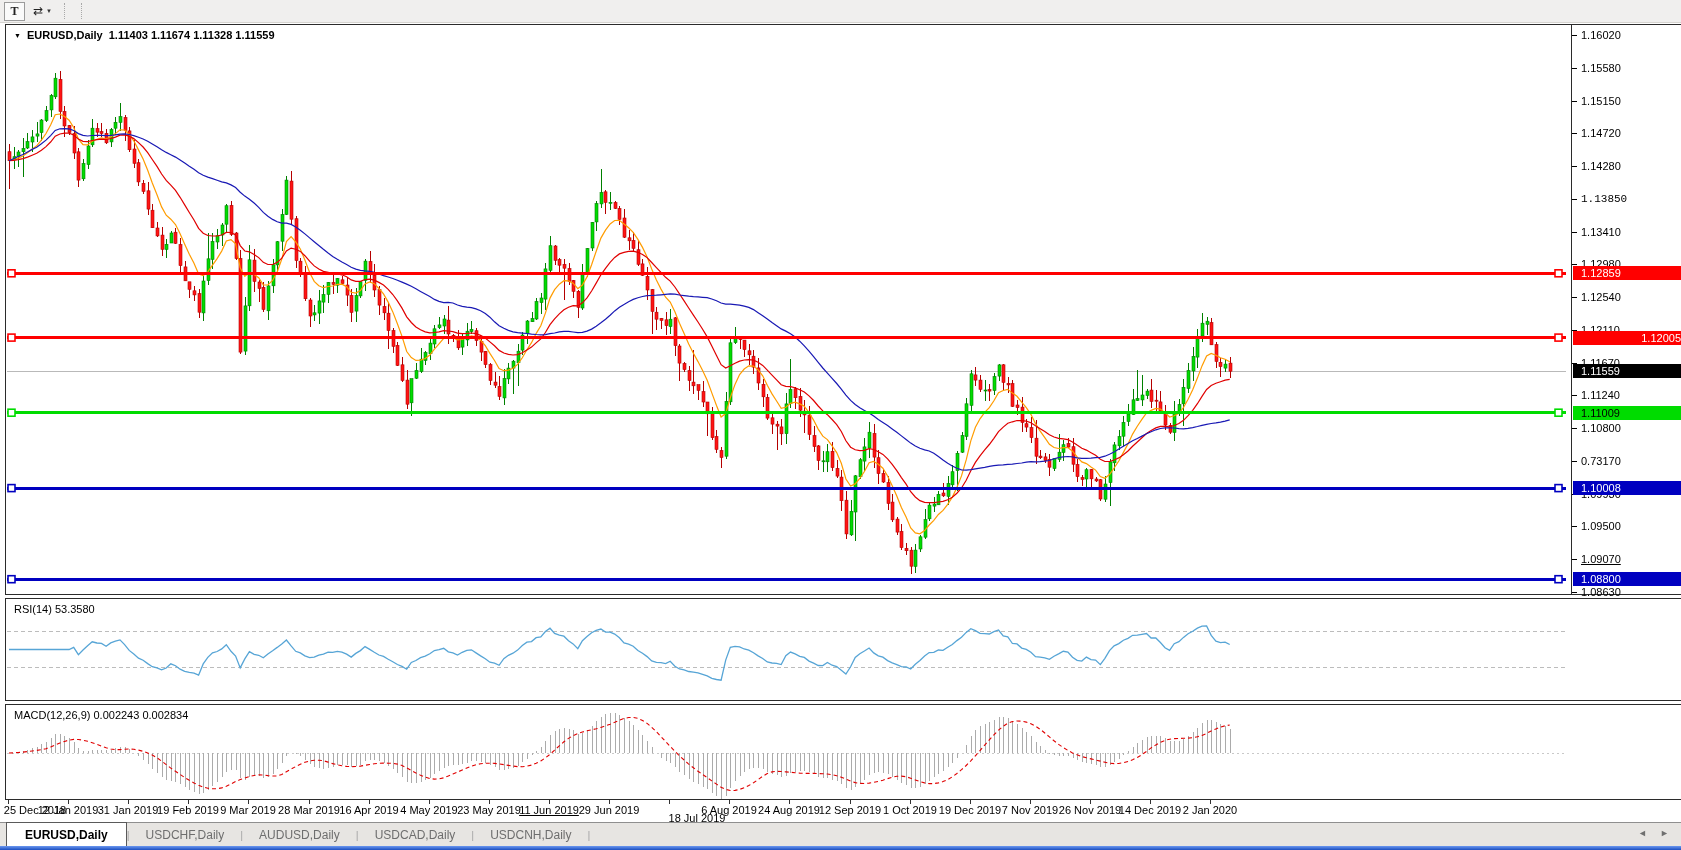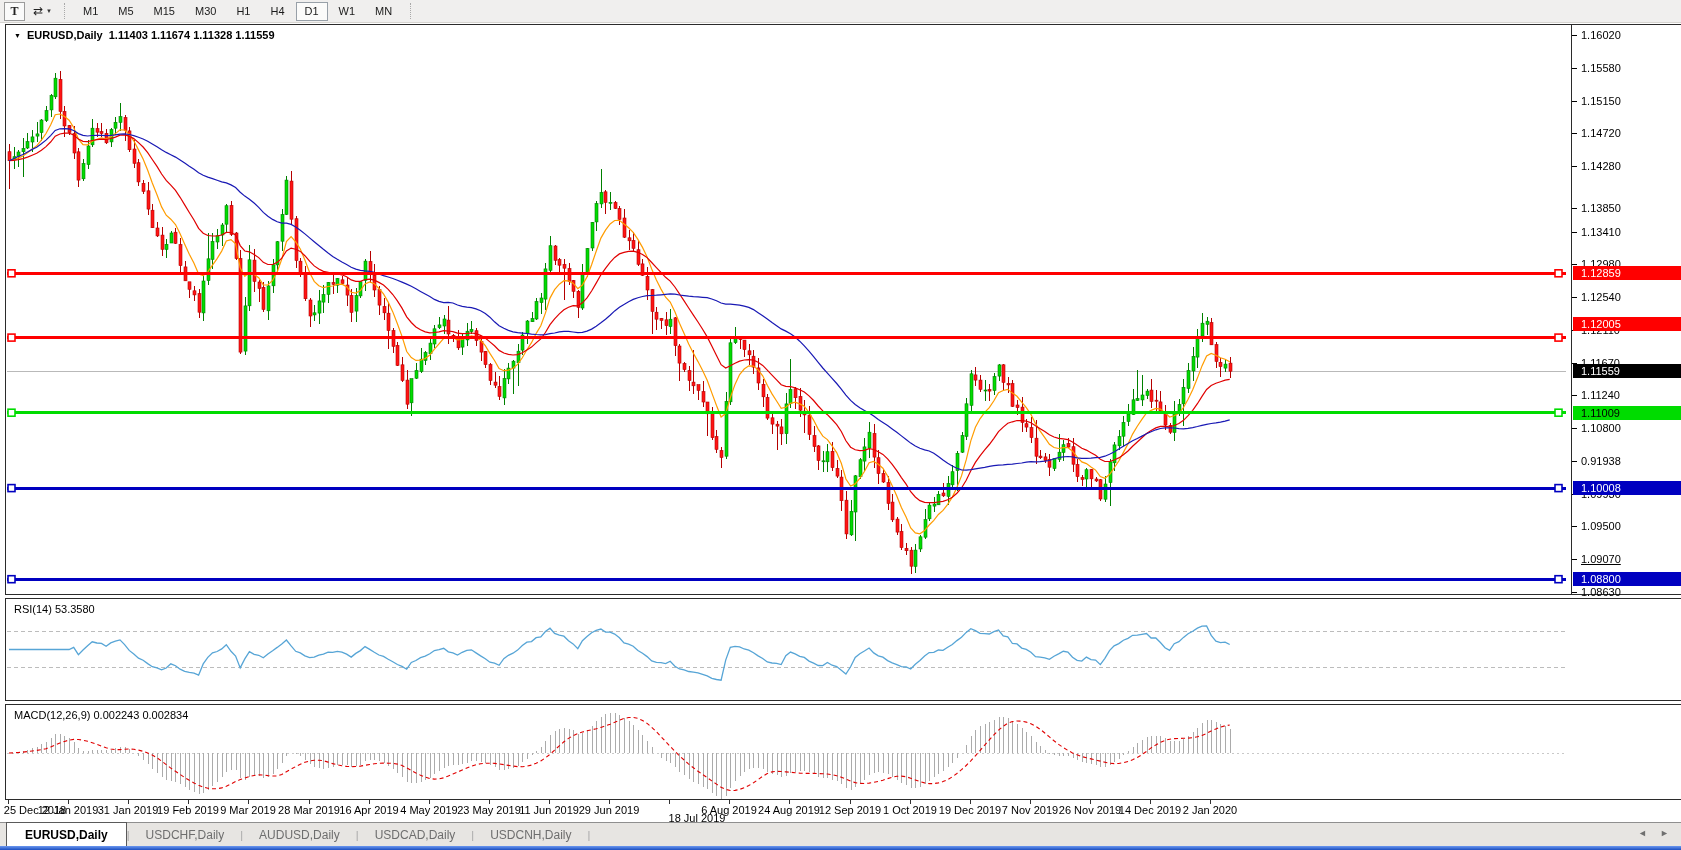--- a/index.html
+++ b/index.html
@@ -56,31 +56,20 @@
 </head>
 <body>
 
 <div id="toolbar">
   <div class="tbtn" id="text-tool">T</div>
   <div class="tbtn" id="cycle-tool">
     <span class="glyph">⇄</span>
     <span class="caret">▼</span>
   </div>
   <div class="grip"></div>
-  <div id="tf-buttons" style="display:flex;">
-      <div class="tfbtn">M1</div>
-      <div class="tfbtn">M5</div>
-      <div class="tfbtn">M15</div>
-      <div class="tfbtn">M30</div>
-      <div class="tfbtn">H1</div>
-      <div class="tfbtn">H4</div>
-      <div class="tfbtn active">D1</div>
-      <div class="tfbtn">W1</div>
-      <div class="tfbtn">MN</div>
-    </div>
   <div class="grip"></div>
 </div>
 
 <div class="pane" id="main-pane">
   <svg id="main-svg" width="1565" height="569">
       <line x1="1" x2="1560" y1="346.2350473612983" y2="346.2350473612983" stroke="#b9b9b9" stroke-width="1" shape-rendering="crispEdges"></line>
       <line x1="3.5" x2="3.5" y1="118.9" y2="164.0" stroke="#b40000" stroke-width="1" shape-rendering="crispEdges"></line>
       <rect x="2.0" y="126.7" width="3" height="9.0" fill="#ff1414" stroke="#b40000" stroke-width="0.6"></rect>
       <line x1="8.5" x2="8.5" y1="121.6" y2="144.2" stroke="#008000" stroke-width="1" shape-rendering="crispEdges"></line>
       <rect x="7.0" y="131.7" width="3" height="3.1" fill="#00dc00" stroke="#008000" stroke-width="0.6"></rect>
@@ -633,35 +622,35 @@
     <span class="marker">▼</span>
     <span>EURUSD,Daily</span>
     <span class="quotes">1.11403 1.11674 1.11328 1.11559</span>
   </div>
   <div class="axis" id="main-axis">
       <div class="ptick" style="top: 3px;">1.16020</div>
       <div class="ptick" style="top: 36px;">1.15580</div>
       <div class="ptick" style="top: 69px;">1.15150</div>
       <div class="ptick" style="top: 101px;">1.14720</div>
       <div class="ptick" style="top: 134px;">1.14280</div>
-      <div class="ptick" style="top: 176px;">1.13850</div>
+      <div class="ptick" style="top: 167px; font-family: Liberation Mono, monospace;">1.13850</div>
       <div class="ptick" style="top: 200px;">1.13410</div>
       <div class="ptick" style="top: 232px;">1.12980</div>
       <div class="ptick" style="top: 265px;">1.12540</div>
       <div class="ptick" style="top: 298px;">1.12110</div>
       <div class="ptick" style="top: 331px;">1.11670</div>
       <div class="ptick" style="top: 363px;">1.11240</div>
       <div class="ptick" style="top: 396px;">1.10800</div>
-      <div class="ptick" style="top: 429px;">0.91938</div>
+      <div class="ptick" style="top: 429px;">0.73170</div>
       <div class="ptick" style="top: 462px;">1.09930</div>
       <div class="ptick" style="top: 494px;">1.09500</div>
       <div class="ptick" style="top: 527px; text-decoration: underline;">1.09070</div>
       <div class="ptick" style="top: 560px;">1.08630</div>
       <div class="badge" style="top: 241px; background: rgb(255, 0, 0); color: rgb(255, 255, 255);">1.12859</div>
-      <div class="badge" style="top: 292px; background: rgb(255, 0, 0); color: rgb(255, 255, 255);">1.12005</div>
+      <div class="badge" style="top: 306px; background: rgb(255, 0, 0); color: rgb(255, 255, 255); text-align: right;">1.12005</div>
       <div class="badge" style="top: 339px; background: rgb(0, 0, 0); color: rgb(255, 255, 255);">1.11559</div>
       <div class="badge" style="top: 381px; background: rgb(0, 220, 0); color: rgb(0, 0, 0);">1.11009</div>
       <div class="badge" style="top: 456px; background: rgb(0, 0, 192); color: rgb(255, 255, 255);">1.10008</div>
       <div class="badge" style="top: 547px; background: rgb(0, 0, 192); color: rgb(255, 255, 255);">1.08800</div>
     </div>
 </div>
 
 <div class="pane" id="rsi-pane">
   <svg id="rsi-svg" width="1565" height="101">
       <line x1="1" x2="1560" y1="32.7" y2="32.7" stroke="#bcbcbc" stroke-width="1" stroke-dasharray="4 3" shape-rendering="crispEdges"></line>
@@ -693,21 +682,21 @@
     <div class="dlabel" style="left: 243px;">9 Mar 2019</div>
     <div class="dtick" style="left: 304px;"></div>
     <div class="dlabel" style="left: 304px;">28 Mar 2019</div>
     <div class="dtick" style="left: 364px;"></div>
     <div class="dlabel" style="left: 364px;">16 Apr 2019</div>
     <div class="dtick" style="left: 424px;"></div>
     <div class="dlabel" style="left: 424px;">4 May 2019</div>
     <div class="dtick" style="left: 484px;"></div>
     <div class="dlabel" style="left: 484px;">23 May 2019</div>
     <div class="dtick" style="left: 544px;"></div>
-    <div class="dlabel" style="left: 544px;">11 Jun 2019</div>
+    <div class="dlabel" style="left: 544px; text-decoration: underline;">11 Jun 2019</div>
     <div class="dtick" style="left: 604px;"></div>
     <div class="dlabel" style="left: 604px;">29 Jun 2019</div>
     <div class="dtick" style="left: 664px;"></div>
     <div class="dlabel" style="left: 692px; margin-top: 8px;">18 Jul 2019</div>
     <div class="dtick" style="left: 724px;"></div>
     <div class="dlabel" style="left: 724px; text-align: right;">6 Aug 2019</div>
     <div class="dtick" style="left: 784px;"></div>
     <div class="dlabel" style="left: 784px;">24 Aug 2019</div>
     <div class="dtick" style="left: 845px;"></div>
     <div class="dlabel" style="left: 845px;">12 Sep 2019</div>

